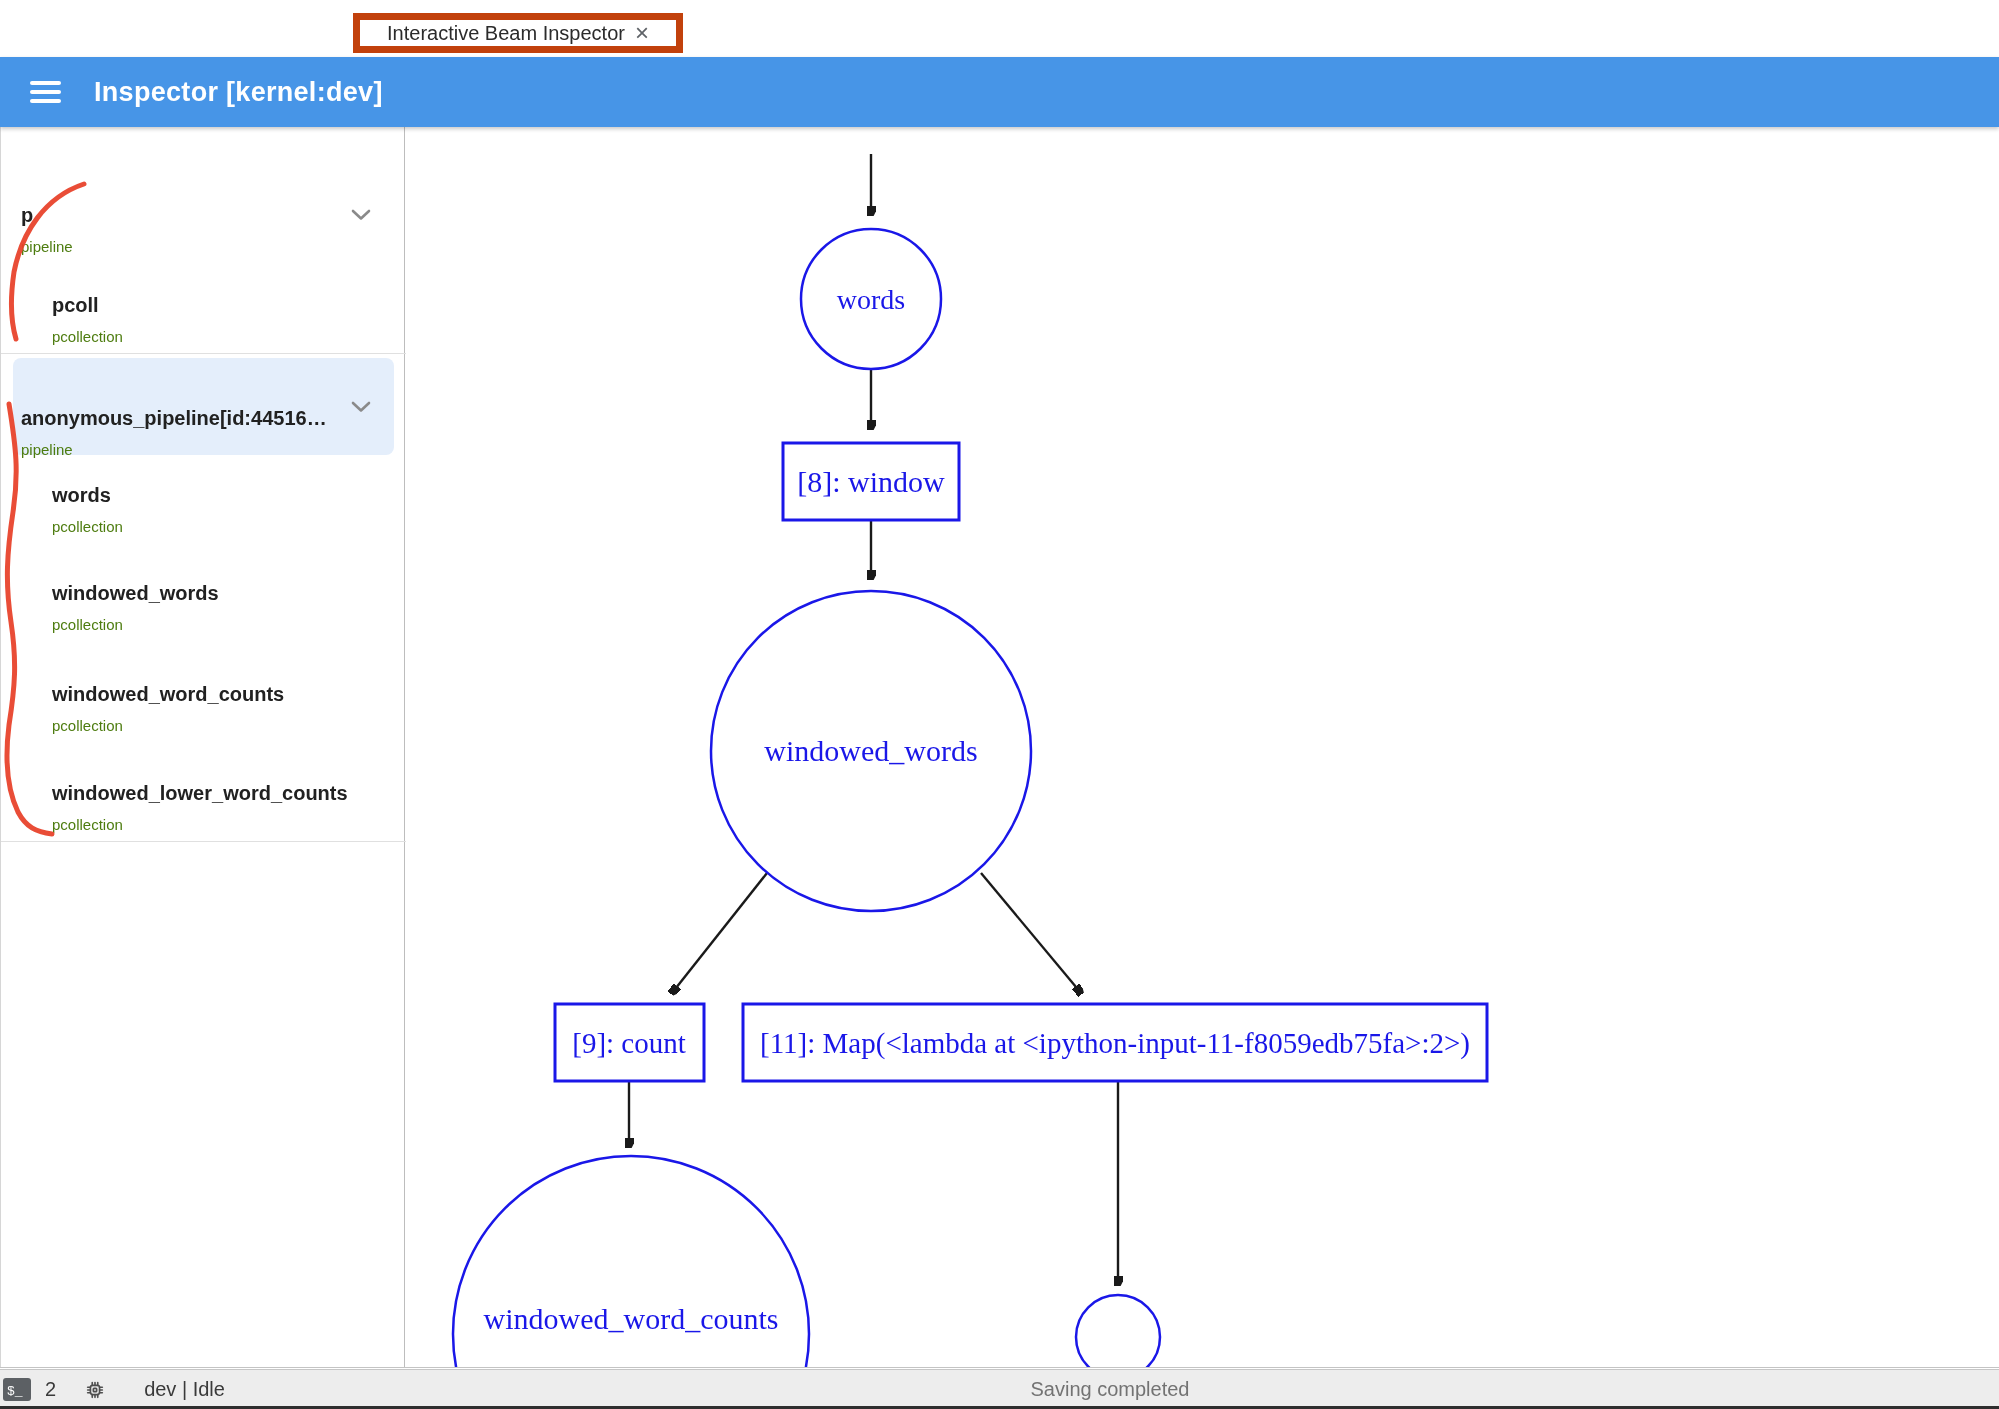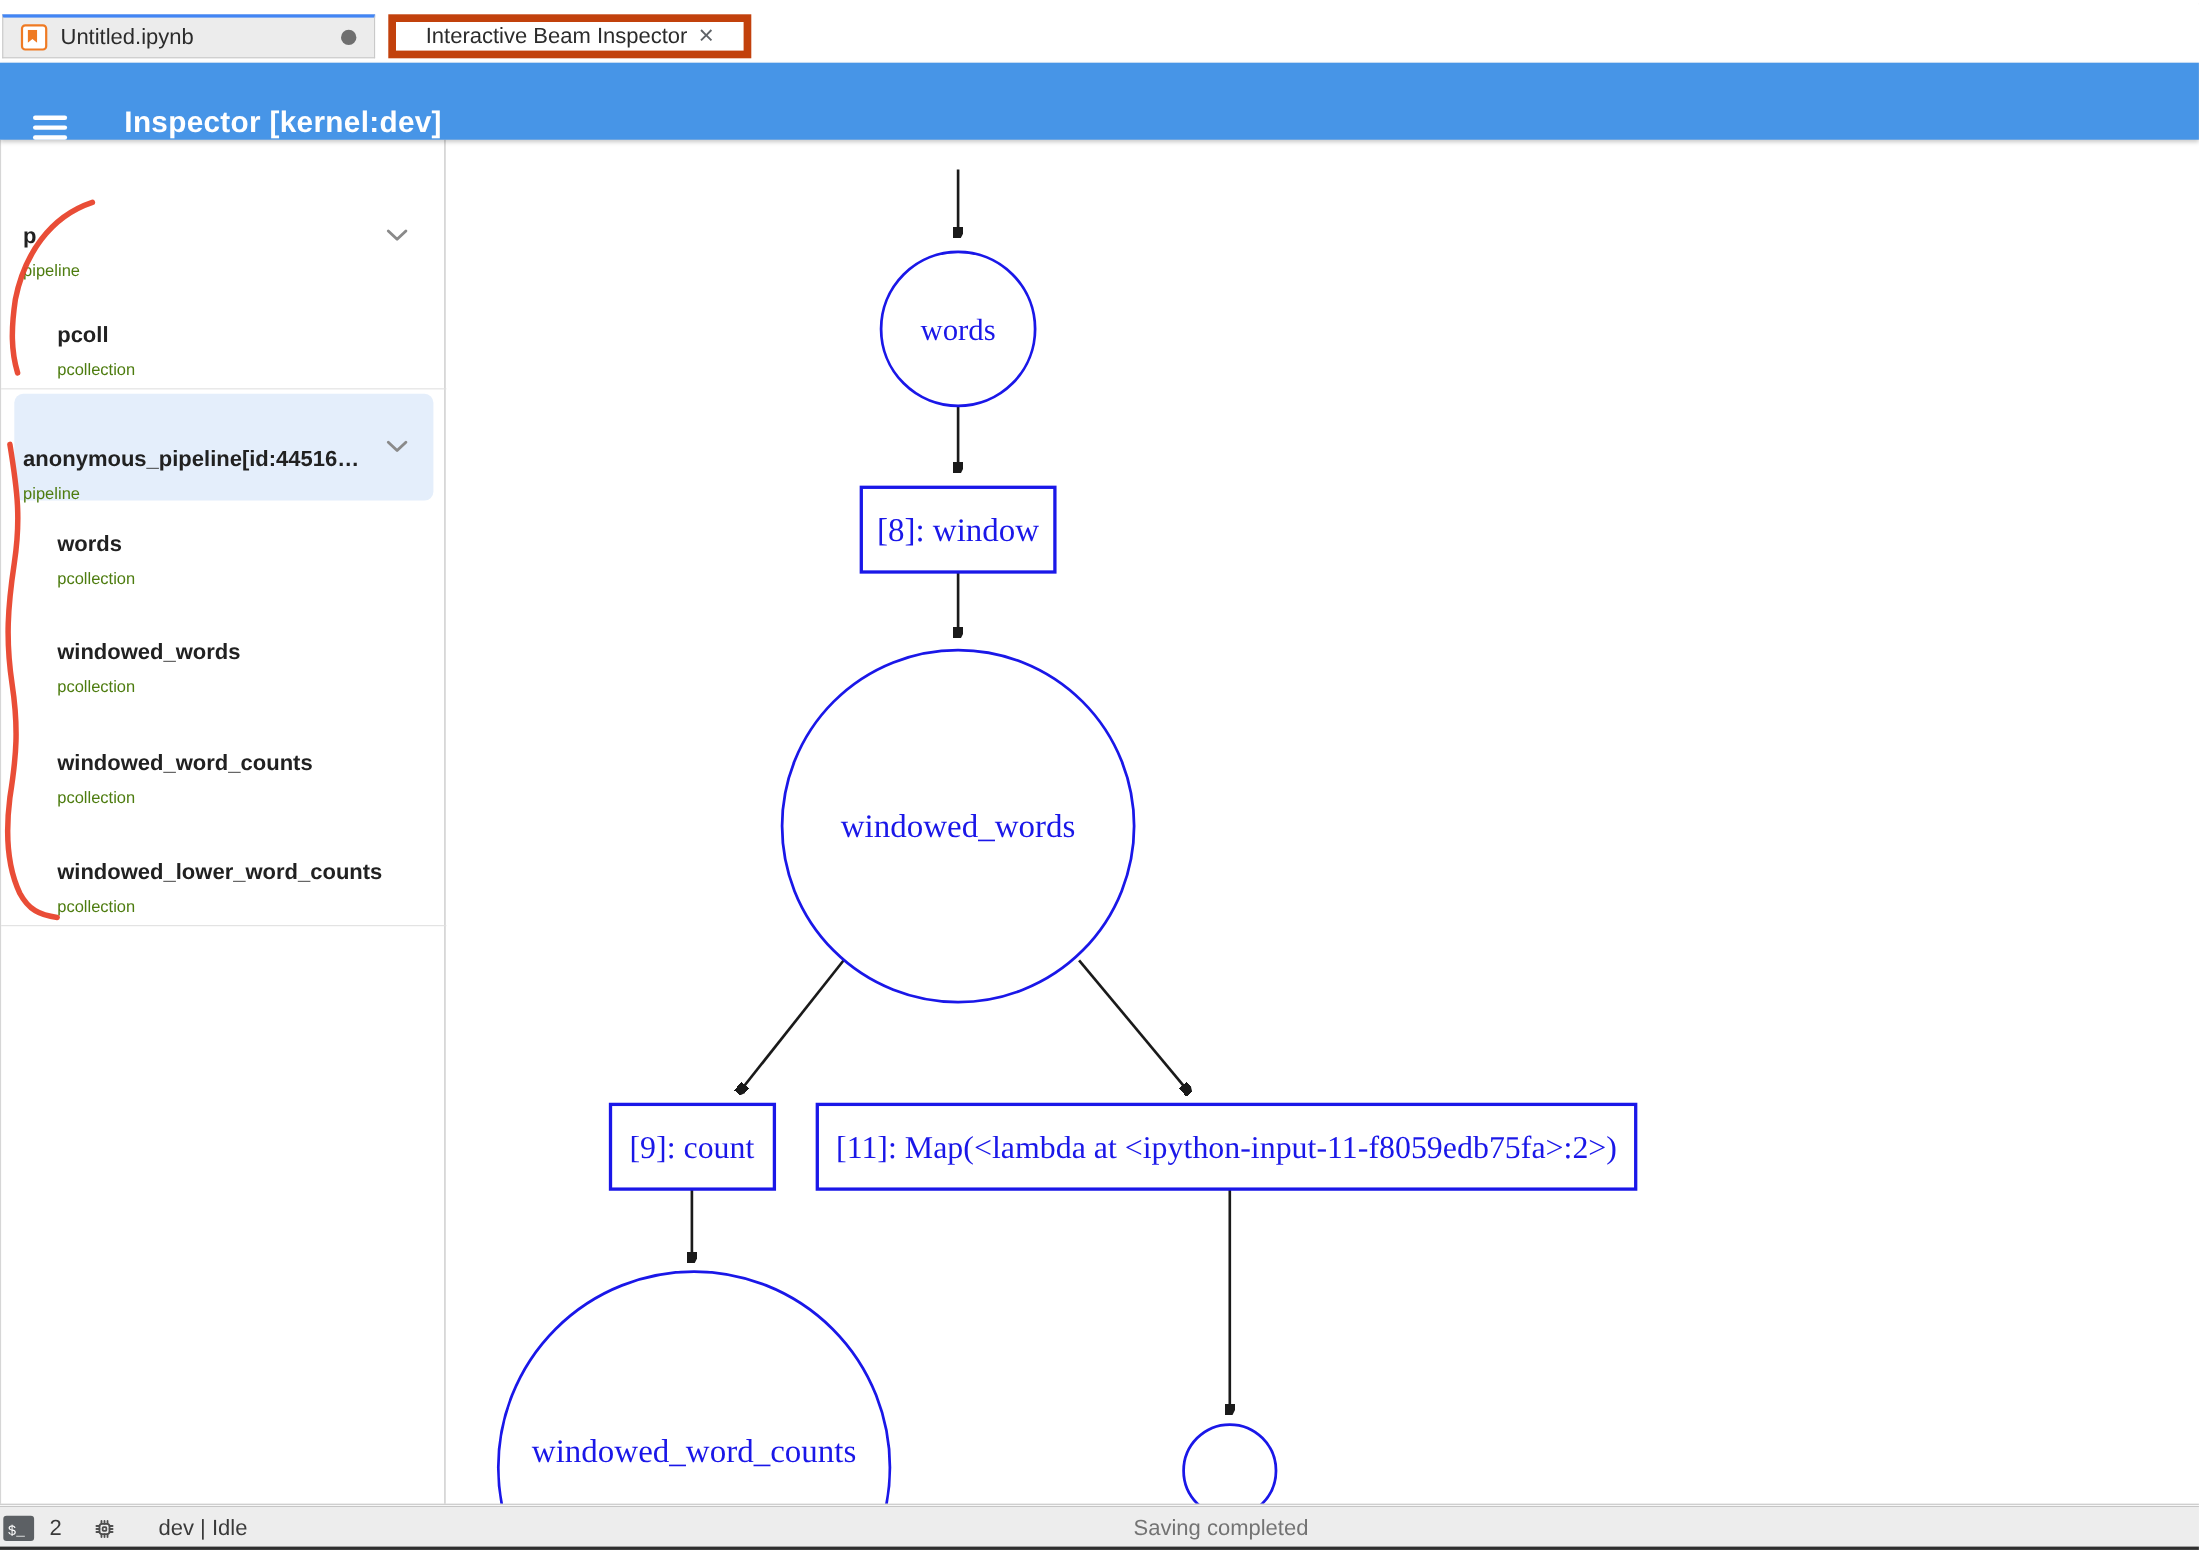--- a/index.html
+++ b/index.html
@@ -16,22 +16,22 @@
   .tab2{left:353px;width:330px;background:#ffffff;border:7px solid #c2410c;justify-content:center;}
   .nb-icon{width:20px;height:20px;border:2px solid #ef7a23;border-radius:4px;position:relative;
            flex:0 0 auto;margin-right:12px;background:#fff;}
   .nb-inner{position:absolute;left:4px;top:3px;width:9px;height:12px;background:#ef7a23;
             clip-path:polygon(0 0,100% 0,100% 100%,50% 70%,0 100%);}
   .tab1-label{flex:1 1 auto;white-space:nowrap;overflow:hidden;}
   .dirty-dot{width:14px;height:14px;border-radius:50%;background:#6f6f6f;flex:0 0 auto;}
   .close-x{margin-left:10px;font-size:24px;color:#5f6368;line-height:1;}
   
   .header{position:absolute;left:0;top:57px;width:100%;height:70px;
-          background:var(--header-blue,#4795e7);display:flex;align-items:flex-end;
-          box-shadow:0 2px 4px rgba(0,0,0,.22);z-index:5;gap:19px;}
+          background:var(--header-blue,#4795e7);display:flex;align-items:center;
+          box-shadow:0 2px 4px rgba(0,0,0,.22);z-index:5;}
   .hamburger{width:31px;margin-left:30px;display:flex;flex-direction:column;gap:5px;cursor:pointer;}
   .hamburger span{display:block;height:4px;background:#fff;border-radius:2px;}
   .header-title{margin-left:33px;color:#fff;font-size:27px;font-weight:bold;letter-spacing:.3px;}
   
   .sidebar{position:absolute;left:0;top:127px;width:405px;height:1240px;background:#fff;
            box-sizing:border-box;border-right:1px solid #bdbdbd;border-left:1px solid #d6d6d6;}
   .side-row{position:absolute;left:20px;right:40px;cursor:pointer;}
   .side-row.child{left:51px;}
   .side-name{font-size:20px;font-weight:bold;color:#212121;line-height:26px;white-space:nowrap;
              overflow:hidden;max-width:330px;}
@@ -59,27 +59,20 @@
   .kernel-status{font-size:20px;color:#3a3a3a;margin-left:38px;cursor:pointer;text-align:center;}
   .status-msg{position:absolute;left:1110px;transform:translateX(-50%);font-size:20px;color:#737373;}
 </style>
 </head>
 <body>
 
 <div class="app">
   <div class="topline"></div>
 
   <div class="tabbar">
-    <div class="tab tab1">
-      <span class="nb-icon">
-          <span class="nb-inner"></span>
-        </span>
-      <span class="tab1-label">Untitled.ipynb</span>
-      <span class="dirty-dot"></span>
-    </div>
     <div class="tab tab2">
       <span>Interactive Beam Inspector</span>
       <span class="close-x">×</span>
     </div>
   </div>
 
   <div class="header">
     <div class="hamburger">
       <span></span>
         <span></span>

